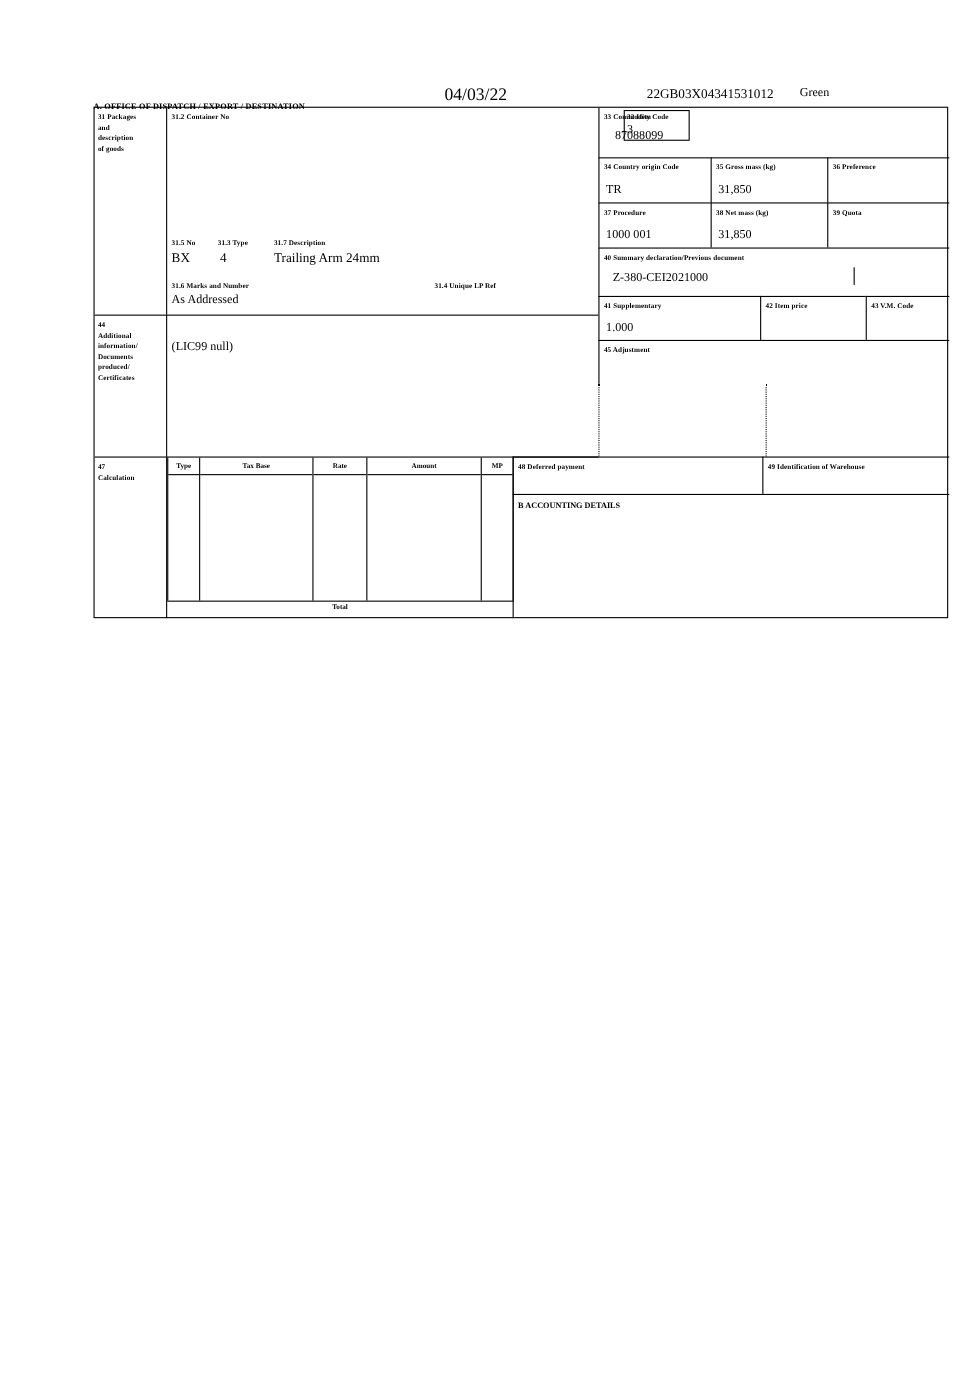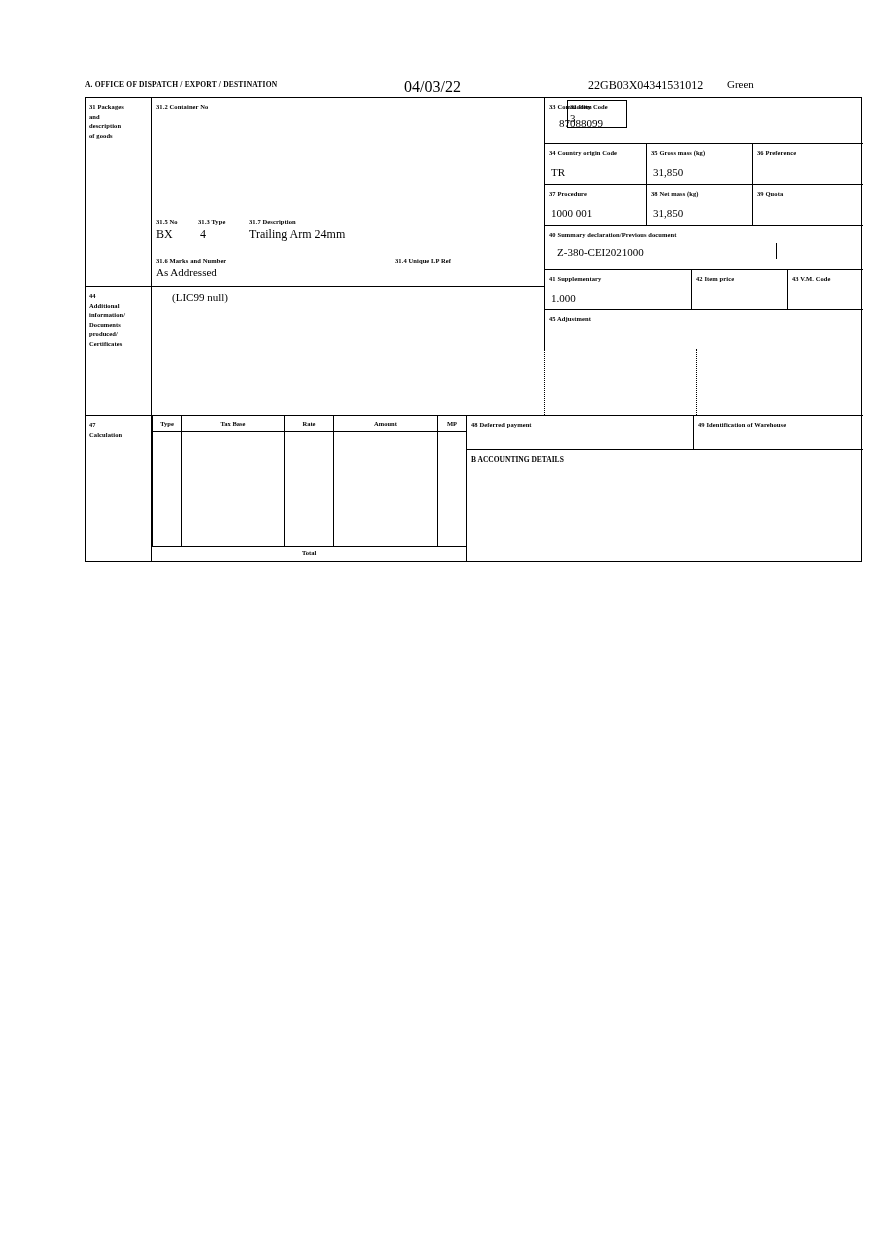--- a/index.html
+++ b/index.html
@@ -28,21 +28,21 @@
   .header-row {
     position: absolute;
     left: 85px;
     top: 80px;
     width: 778px;
     height: 14px;
   }
   .hdr-office {
     position: absolute;
     left: 0;
-    top: 0;
+    top: 12px;
     font-size: 7.5px;
     font-weight: bold;
     letter-spacing: 0.2px;
   }
   .hdr-date {
     position: absolute;
     left: 275px;
     top: -2px;
     font-size: 16px;
     margin-left: 44px;
@@ -143,21 +143,21 @@
     position: absolute;
     left: 690px;
     top: 145px;
     width: 0;
     height: 16px;
     border-left: 1px solid #000;
   }
 
   
   #box44-main { left: 65px; top: 188px; width: 393px; height: 129px; border-left: 1px solid #000; border-top: 1px solid #000; }
-  #val-44 { position: absolute; left: 4px; top: 4px; font-size: 11px; margin-left: 16px; }
+  #val-44 { position: absolute; left: 4px; top: 22px; font-size: 11px; }
 
   
   #box47-main { left: 65px; top: 317px; width: 393px; height: 147px; border-left: 1px solid #000; border-top: 1px solid #000; }
   .calc-table {
     position: absolute;
     left: 0;
     top: 0;
     width: 315px;
     height: 130px;
   }

